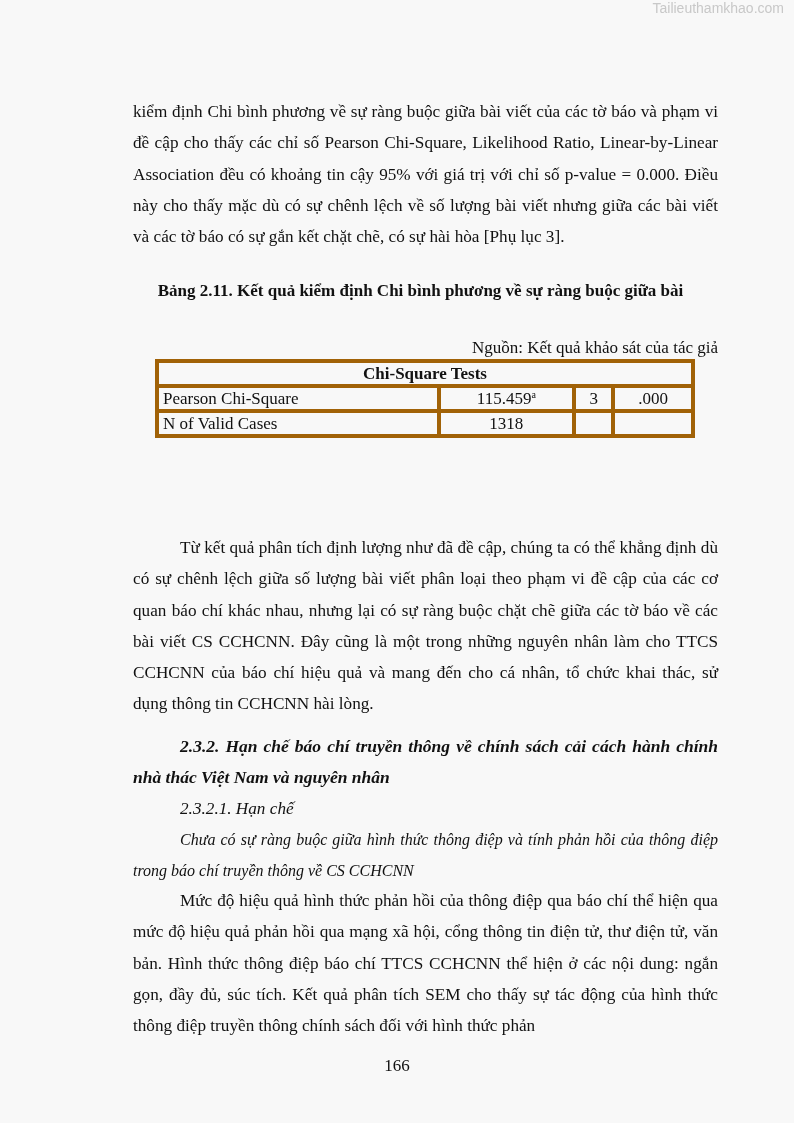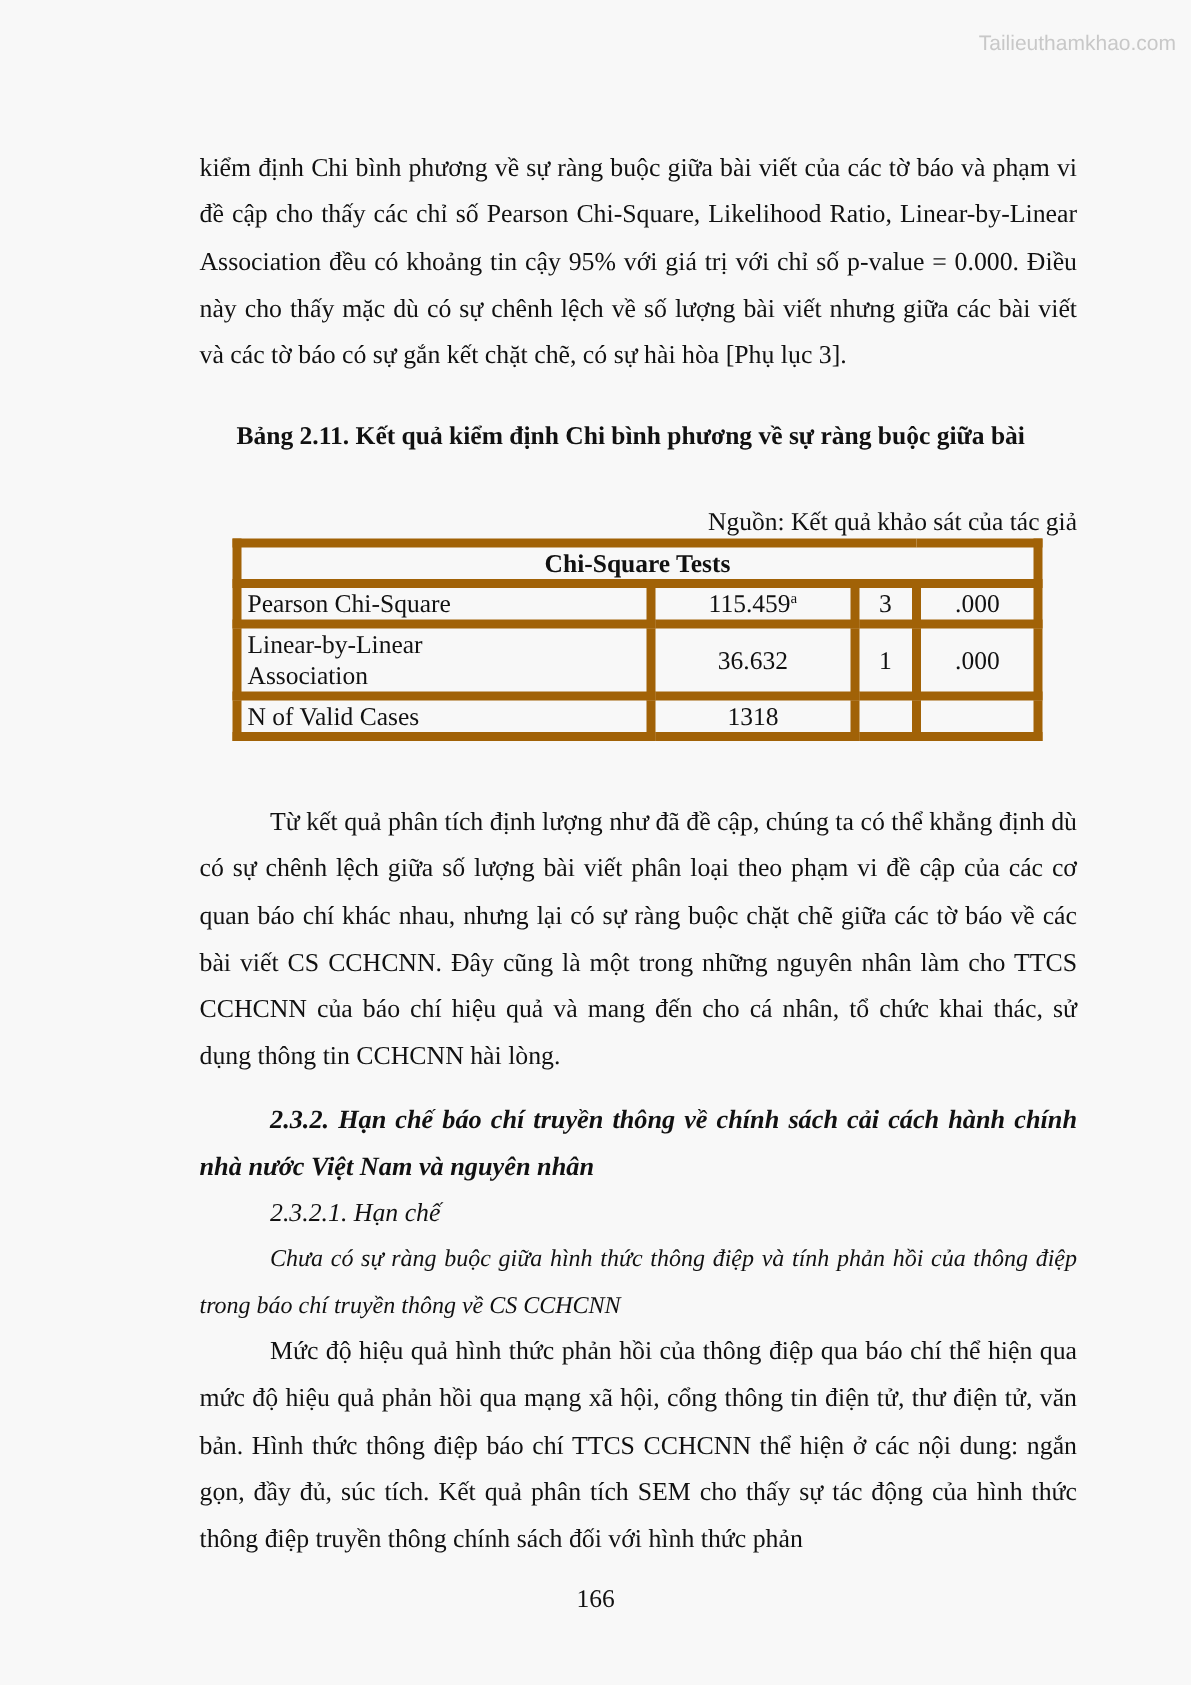--- a/index.html
+++ b/index.html
@@ -1,37 +1,37 @@
 <!DOCTYPE html>
 <html><head>
 <meta charset="utf-8">
 <style>
   html, body { margin:0; padding:0; }
   body {
     width:794px; height:1123px; background:#f8f8f8; position:relative; overflow:hidden;
     font-family:"Liberation Serif", "DejaVu Serif", serif; color:#111;
   }
   .watermark {
-    position:absolute; top:20px; right:10px; font-family:"Liberation Sans", sans-serif;
+    position:absolute; top:0; right:10px; font-family:"Liberation Sans", sans-serif;
     font-size:14px; color:#c8c8c8; letter-spacing:0px;
   }
   .page { position:absolute; left:133px; width:585px; top:0; }
   .para {
     font-size:17.2px; line-height:31.3px; text-align:justify; text-align-last:left; margin:0;
   }
   .indent { text-indent:47px; }
   .caption {
     font-weight:bold; font-size:17px; line-height:31px; text-align:center; margin:0;
   }
   .source { font-size:17px; text-align:right; line-height:22px; margin:0; }
   table.chi {
     position:absolute; left:22px; top:359px; width:540px; border-collapse:collapse;
     font-size:17px; line-height:21px;
   }
-  table.chi td, table.chi th { border:6px solid #a16207; padding:0 4px; vertical-align:top; }
+  table.chi td, table.chi th { border:4px solid #a16207; padding:0 4px; vertical-align:top; }
   table.chi th.title { font-weight:bold; text-align:center; height:21px; }
   table.chi .num { text-align:center; vertical-align:middle; }
   table.chi .lbl { text-align:left; }
   table.chi .hdr { text-align:center; font-weight:normal; }
   sup { font-size:10px; vertical-align:6px; line-height:0; }
   .heading { font-weight:bold; font-style:italic; font-size:17.5px; line-height:31px; text-align:justify; margin:0; }
   .subheading { font-style:italic; font-size:17.2px; line-height:31px; margin:0; text-indent:47px; }
   .ital { font-style:italic; font-size:16px; line-height:31px; text-align:justify; margin:0; text-indent:47px; }
   .pagenum { position:absolute; top:1056px; left:0; width:794px; text-align:center; font-size:17px; }
 </style>
@@ -54,41 +54,32 @@
     <tbody>
         <tr>
       <th class="title" colspan="4">Chi-Square Tests</th>
     </tr>
     <tr style="height:22px;">
       <td class="lbl">Pearson Chi-Square</td>
       <td class="num"><span>115.459</span><sup>a</sup></td>
       <td class="num">3</td>
       <td class="num">.000</td>
     </tr>
-    <tr style="height:44px;">
-      <td class="lbl">
-        <span>Linear-by-Linear</span><br>
-        <span>Association</span>
-      </td>
-      <td class="num">36.632</td>
-      <td class="num">1</td>
-      <td class="num">.000</td>
-    </tr>
     <tr style="height:22px;">
       <td class="lbl">N of Valid Cases</td>
       <td class="num">1318</td>
       <td class="num"></td>
       <td class="num"></td>
     </tr>
   </tbody>
     </table>
 
   <p class="para indent" style="position:absolute; top:532px; width:585px;">Từ kết quả phân tích định lượng như đã đề cập, chúng ta có thể khẳng định dù có sự chênh lệch giữa số lượng bài viết phân loại theo phạm vi đề cập của các cơ quan báo chí khác nhau, nhưng lại có sự ràng buộc chặt chẽ giữa các tờ báo về các bài viết CS CCHCNN. Đây cũng là một trong những nguyên nhân làm cho TTCS CCHCNN của báo chí hiệu quả và mang đến cho cá nhân, tổ chức khai thác, sử dụng thông tin CCHCNN hài lòng.</p>
 
-  <p class="heading indent" style="position:absolute; top:731px; width:585px;">2.3.2. Hạn chế báo chí truyền thông về chính sách cải cách hành chính nhà nước Việt Nam và nguyên nhân</p>
+  <p class="heading indent" style="position:absolute; top:731px; width:585px;">2.3.2. Hạn chế báo chí truyền thông về chính sách cải cách hành chính nhà thác Việt Nam và nguyên nhân</p>
 
   <p class="subheading" style="position:absolute; top:793px; width:585px;">2.3.2.1. Hạn chế</p>
 
   <p class="ital" style="position:absolute; top:824px; width:585px;">Chưa có sự ràng buộc giữa hình thức thông điệp và tính phản hồi của thông điệp trong báo chí truyền thông về CS CCHCNN</p>
 
   <p class="para indent" style="position:absolute; top:885px; width:585px;">Mức độ hiệu quả hình thức phản hồi của thông điệp qua báo chí thể hiện qua mức độ hiệu quả phản hồi qua mạng xã hội, cổng thông tin điện tử, thư điện tử, văn bản. Hình thức thông điệp báo chí TTCS CCHCNN thể hiện ở các nội dung: ngắn gọn, đầy đủ, súc tích. Kết quả phân tích SEM cho thấy sự tác động của hình thức thông điệp truyền thông chính sách đối với hình thức phản</p>
 </div>
 
 <div class="pagenum">166</div>
 

